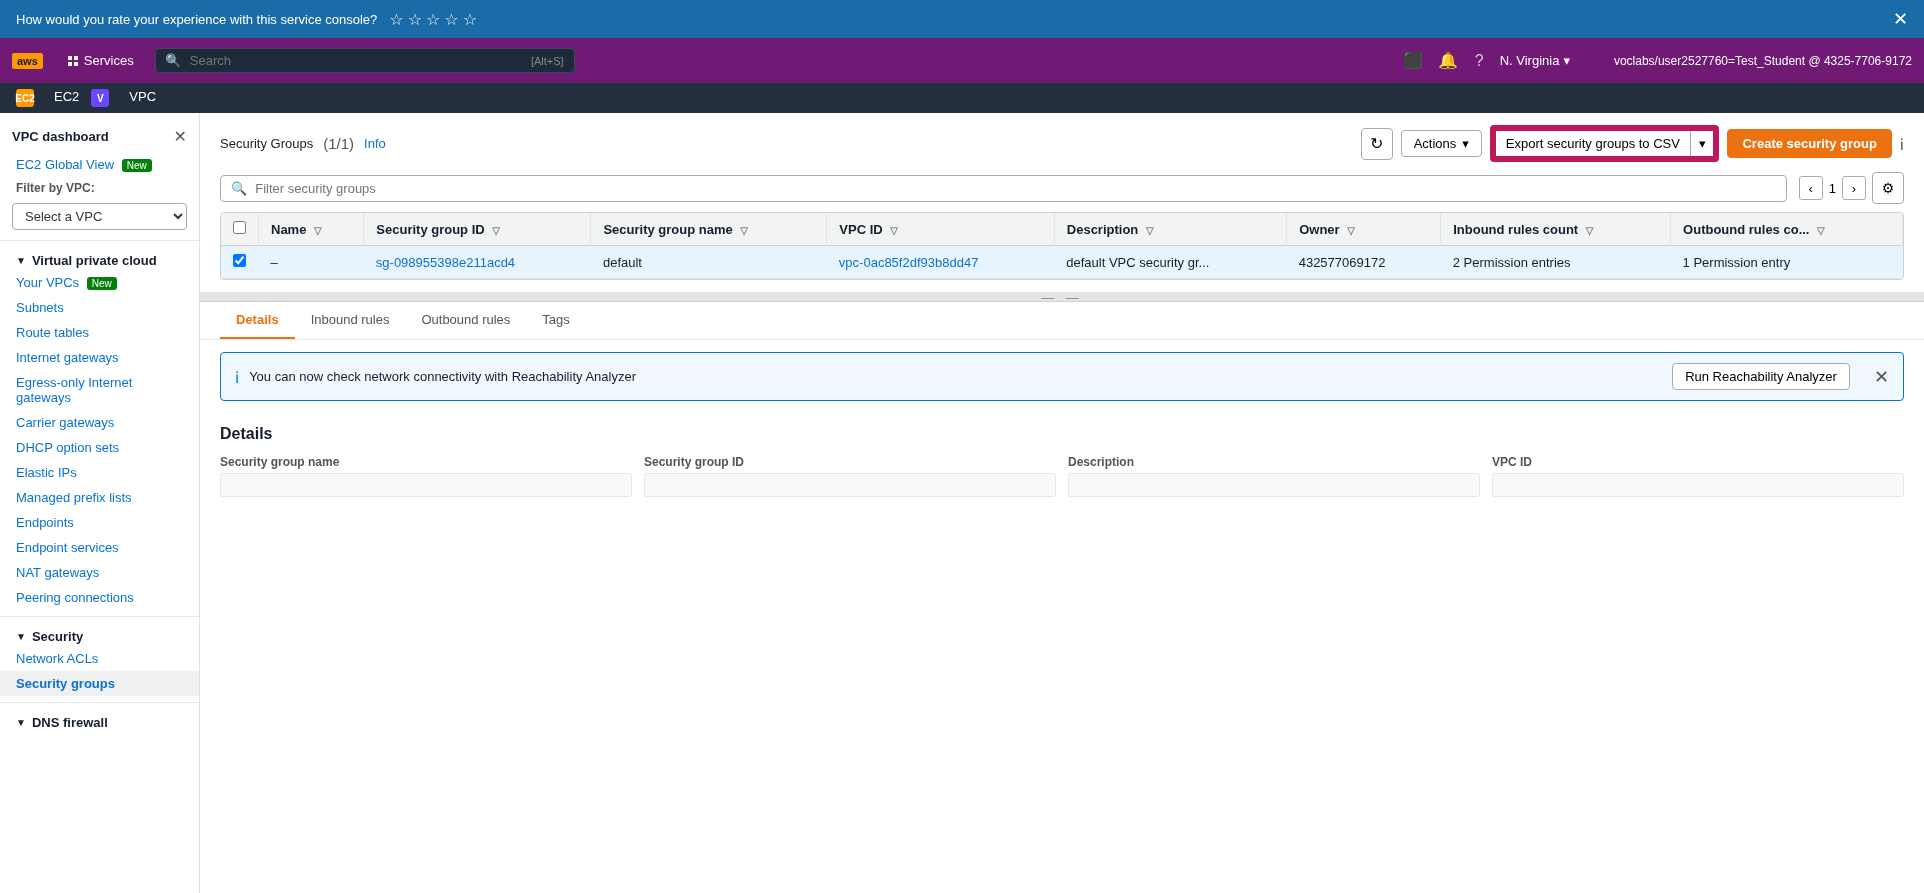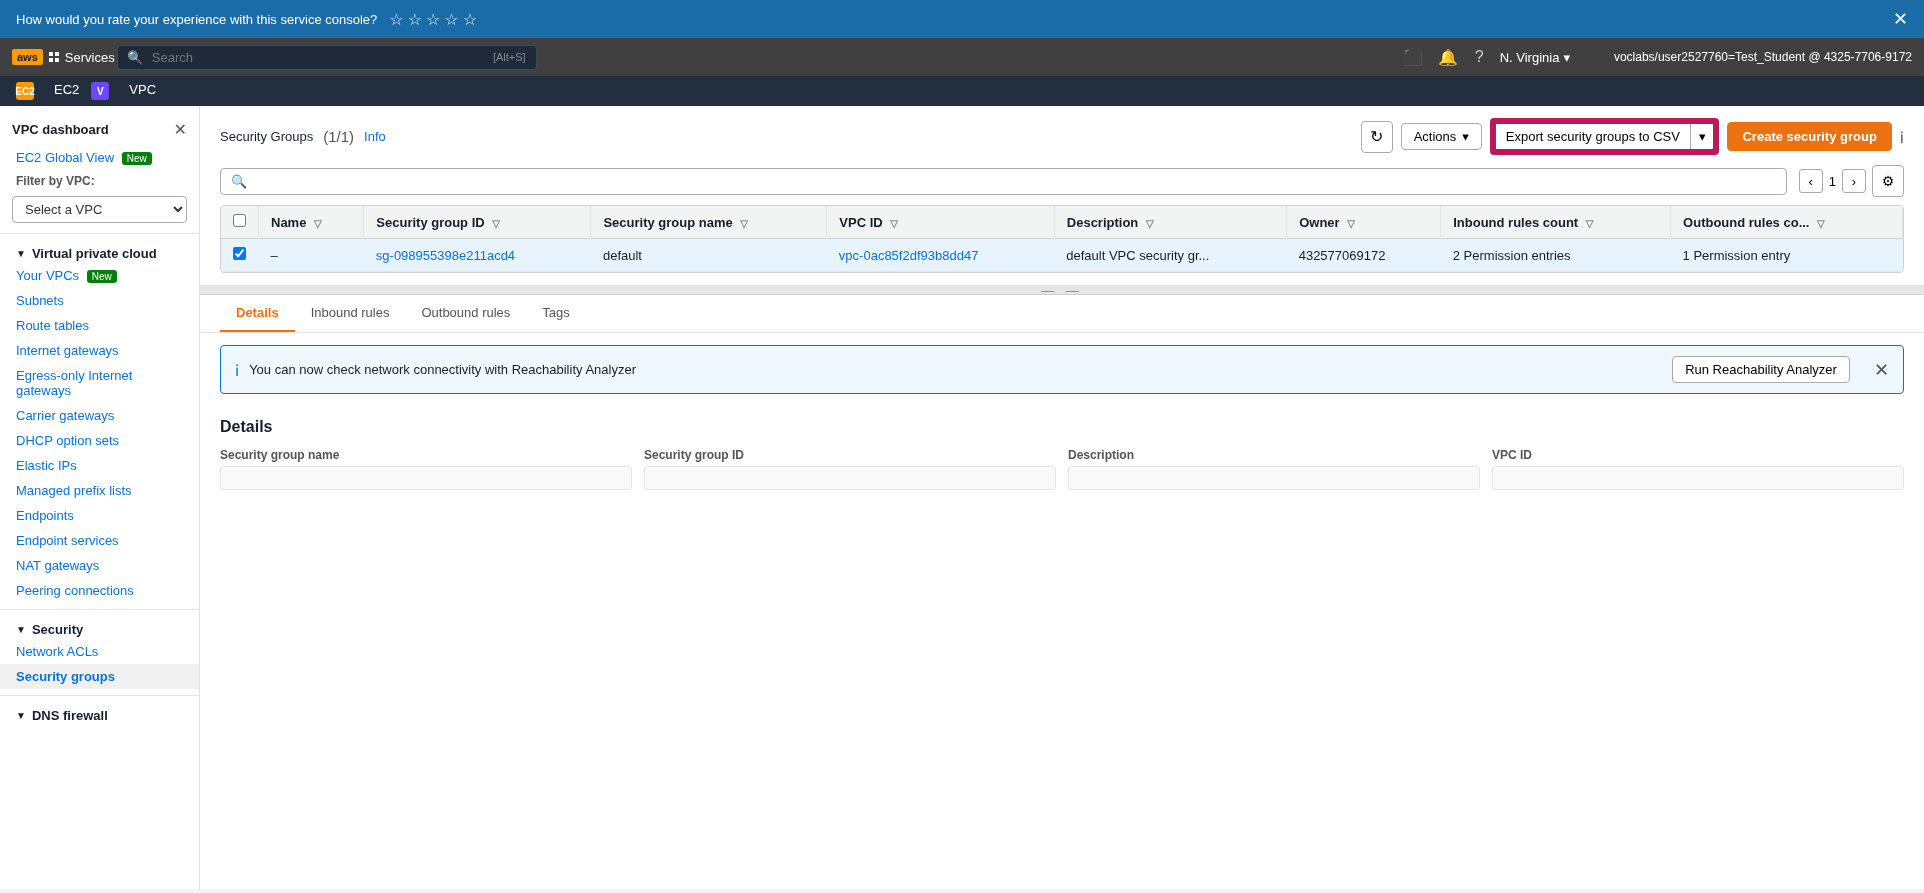--- a/index.html
+++ b/index.html
@@ -15,26 +15,26 @@
       justify-content: space-between;
       font-size: 13px;
     }
     .top-banner .stars { display: flex; gap: 4px; margin-left: 12px; }
     .star { color: #f0f0f0; font-size: 16px; cursor: pointer; }
     .top-banner-left { display: flex; align-items: center; }
     .top-banner-close { background: none; border: none; color: white; font-size: 18px; cursor: pointer; }
 
     
     .navbar {
-      background: #404040;
+      background: #701a75;
       display: flex;
       align-items: center;
       padding: 0 12px;
-      height: 38px;
-      gap: 2px;
+      height: 45px;
+      gap: 21px;
     }
     .aws-logo {
       display: flex;
       align-items: center;
       margin-right: 4px;
     }
     .aws-logo-box {
       background: #ff9900;
       color: #161e2d;
       font-weight: bold;
@@ -647,20 +647,21 @@
             <button style="border:none;border-left:1px solid #aaa;background:white;padding:5px 8px;cursor:pointer;">▾</button>
           </div>
           <button class="btn-create">Create security group</button>
           <span style="font-size:16px;cursor:pointer;color:#555;">ℹ</span>
         </div>
       </div>
 
       <div style="display:flex;align-items:center;justify-content:space-between;margin-bottom:8px;">
         <div class="filter-bar" style="flex:1;margin-right:12px;margin-bottom:0;">
           <span class="filter-icon">🔍</span>
+          <input type="text" placeholder="Filter security groups" style="">
         </div>
         <div class="top-right-actions">
           <button class="btn-page">‹</button>
           <span class="page-num">1</span>
           <button class="btn-page">›</button>
           <button class="btn-settings">⚙</button>
         </div>
       </div>
 
       <div class="table-container">

